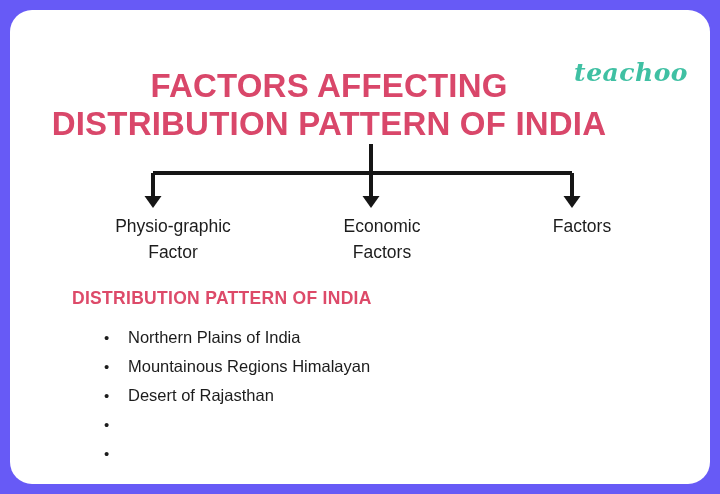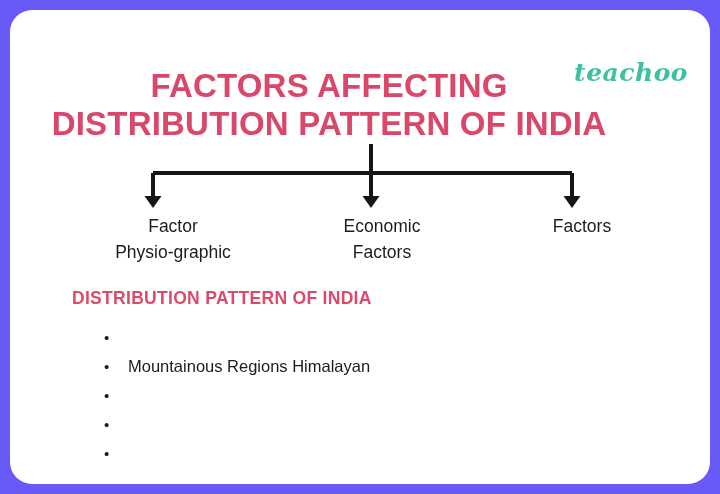--- a/index.html
+++ b/index.html
@@ -171,44 +171,46 @@
         <g fill="#161616" stroke="none">
           <polygon points="134.5,58 151.5,58 143,70"></polygon>
           <polygon points="352.5,58 369.5,58 361,70"></polygon>
           <polygon points="553.5,58 570.5,58 562,70"></polygon>
         </g>
       </svg>
     </div>
 
     <div id="factor-row">
       <div class="factor-label" id="factor-0">
+        <span class="ln">Physio-graphic</span>
         <span class="ln">Factor</span>
-        <span class="ln">Physio-graphic</span>
       </div>
       <div class="factor-label" id="factor-1">
         <span class="ln">Economic</span>
         <span class="ln">Factors</span>
       </div>
       <div class="factor-label" id="factor-2">
         <span class="ln">Factors</span>
       </div>
     </div>
 
     <div id="sub-heading">DISTRIBUTION PATTERN OF INDIA</div>
 
     <ul id="region-list">
       <li>
         <span class="bullet-dot">•</span>
+        <span class="item-text">Northern Plains of India</span>
       </li>
       <li>
         <span class="bullet-dot">•</span>
         <span class="item-text">Mountainous Regions Himalayan</span>
       </li>
       <li>
         <span class="bullet-dot">•</span>
+        <span class="item-text">Desert of Rajasthan</span>
       </li>
       <li>
         <span class="bullet-dot">•</span>
       </li>
       <li>
         <span class="bullet-dot">•</span>
       </li>
     </ul>
 
   </div>

